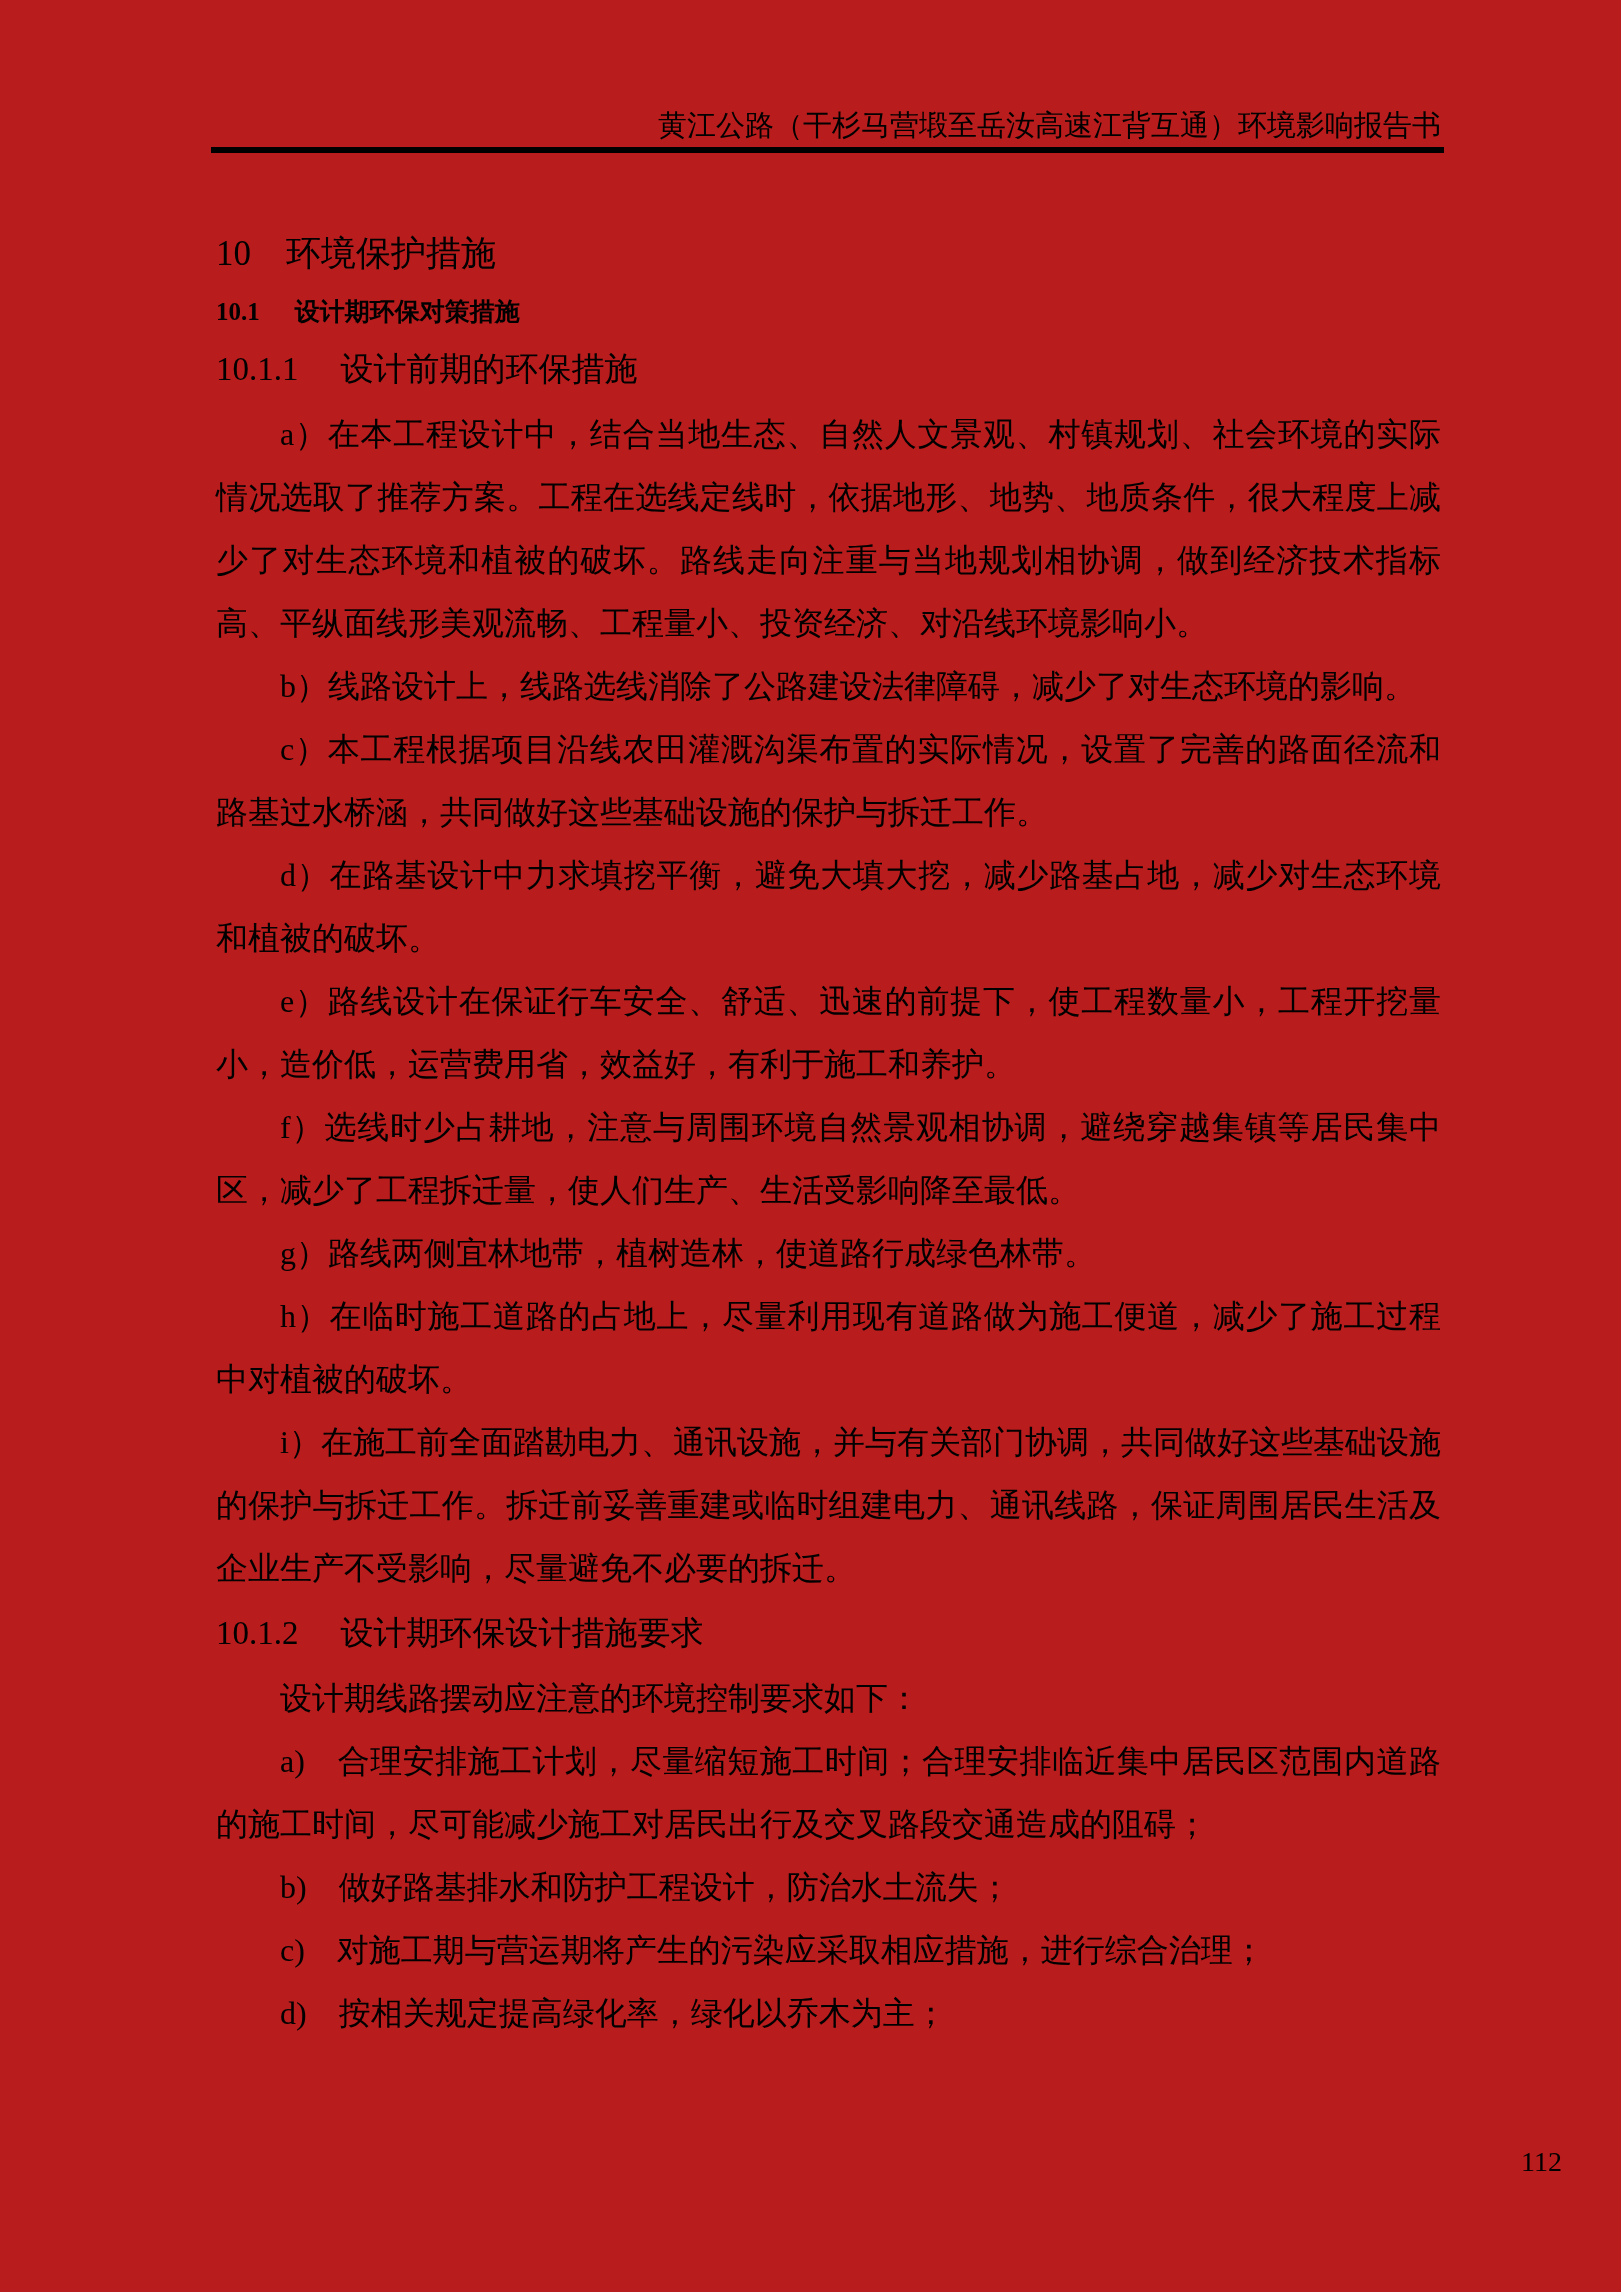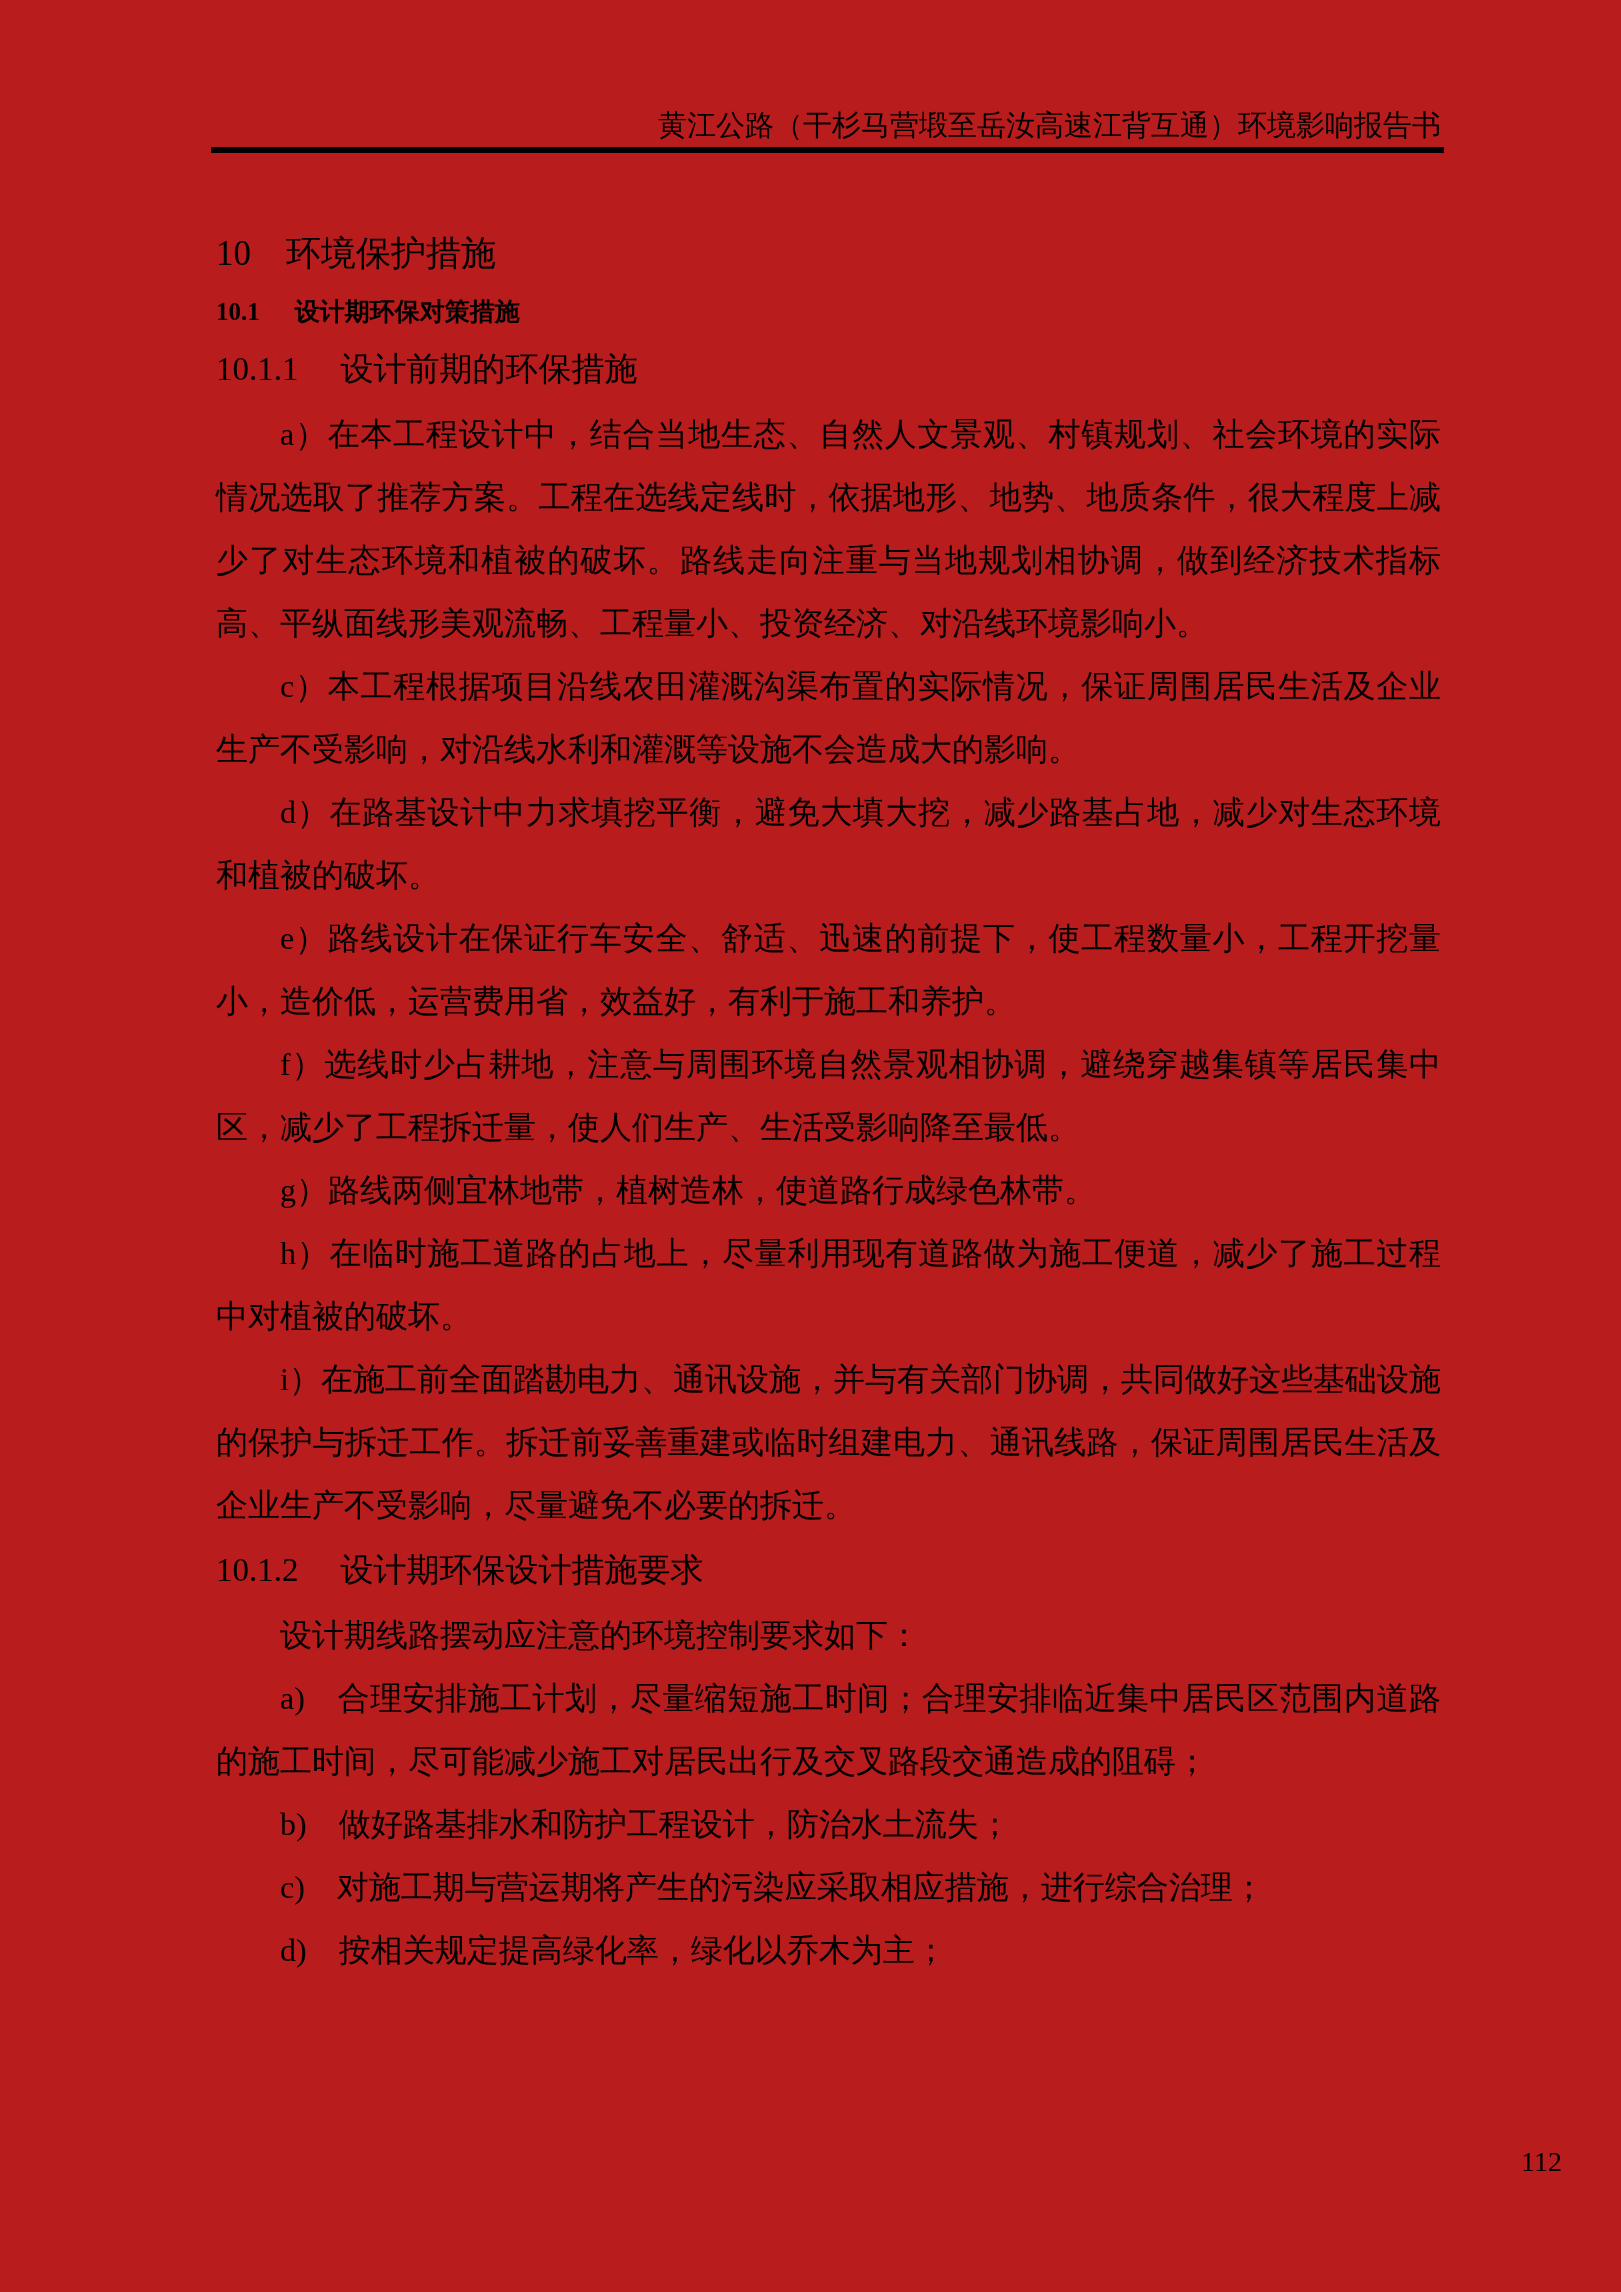--- a/index.html
+++ b/index.html
@@ -112,21 +112,22 @@
 
     <h2 class="section">
       <span class="h-num">10.1</span><span>设计期环保对策措施</span>
     </h2>
 
     <h3 class="subsection">
       <span class="h-num">10.1.1</span><span>设计前期的环保措施</span>
     </h3>
 
     <p>a）在本工程设计中，结合当地生态、自然人文景观、村镇规划、社会环境的实际情况选取了推荐方案。工程在选线定线时，依据地形、地势、地质条件，很大程度上减少了对生态环境和植被的破坏。路线走向注重与当地规划相协调，做到经济技术指标高、平纵面线形美观流畅、工程量小、投资经济、对沿线环境影响小。</p>
-    <p>c）本工程根据项目沿线农田灌溉沟渠布置的实际情况，保证周围居民生活及企业生产不受影响，对沿线水利和灌溉等设施不会造成大的影响。</p>
+    <p>b）线路设计上，线路选线消除了公路建设法律障碍，减少了对生态环境的影响。</p>
+    <p>c）本工程根据项目沿线农田灌溉沟渠布置的实际情况，设置了完善的路面径流和路基过水桥涵，共同做好这些基础设施的保护与拆迁工作。</p>
     <p>d）在路基设计中力求填挖平衡，避免大填大挖，减少路基占地，减少对生态环境和植被的破坏。</p>
     <p>e）路线设计在保证行车安全、舒适、迅速的前提下，使工程数量小，工程开挖量小，造价低，运营费用省，效益好，有利于施工和养护。</p>
     <p>f）选线时少占耕地，注意与周围环境自然景观相协调，避绕穿越集镇等居民集中区，减少了工程拆迁量，使人们生产、生活受影响降至最低。</p>
     <p>g）路线两侧宜林地带，植树造林，使道路行成绿色林带。</p>
     <p>h）在临时施工道路的占地上，尽量利用现有道路做为施工便道，减少了施工过程中对植被的破坏。</p>
     <p>i）在施工前全面踏勘电力、通讯设施，并与有关部门协调，共同做好这些基础设施的保护与拆迁工作。拆迁前妥善重建或临时组建电力、通讯线路，保证周围居民生活及企业生产不受影响，尽量避免不必要的拆迁。</p>
 
     <h3 class="subsection">
       <span class="h-num">10.1.2</span><span>设计期环保设计措施要求</span>
     </h3>

